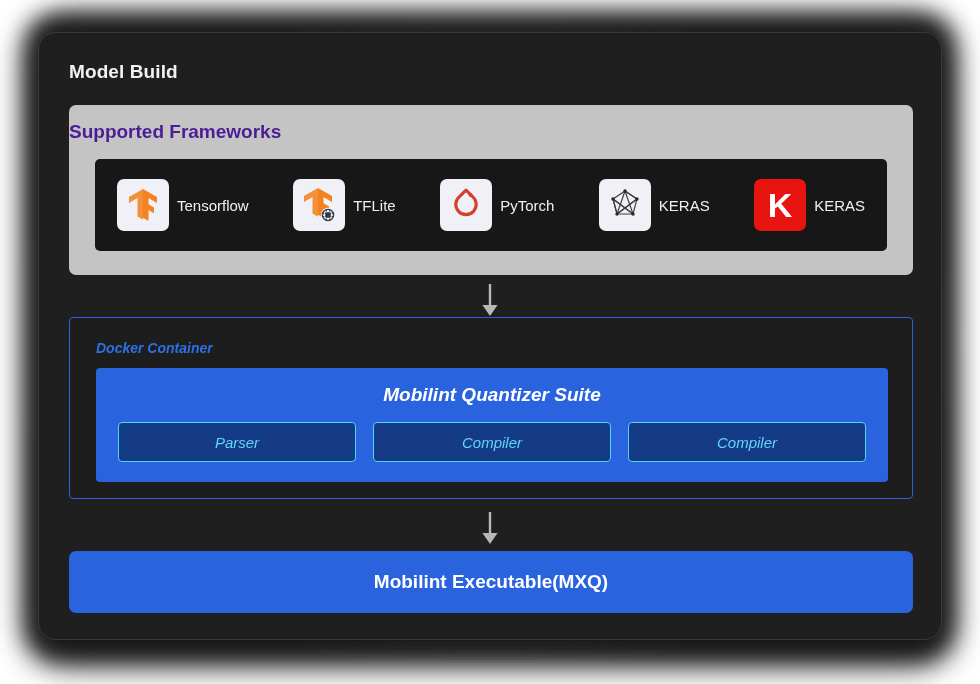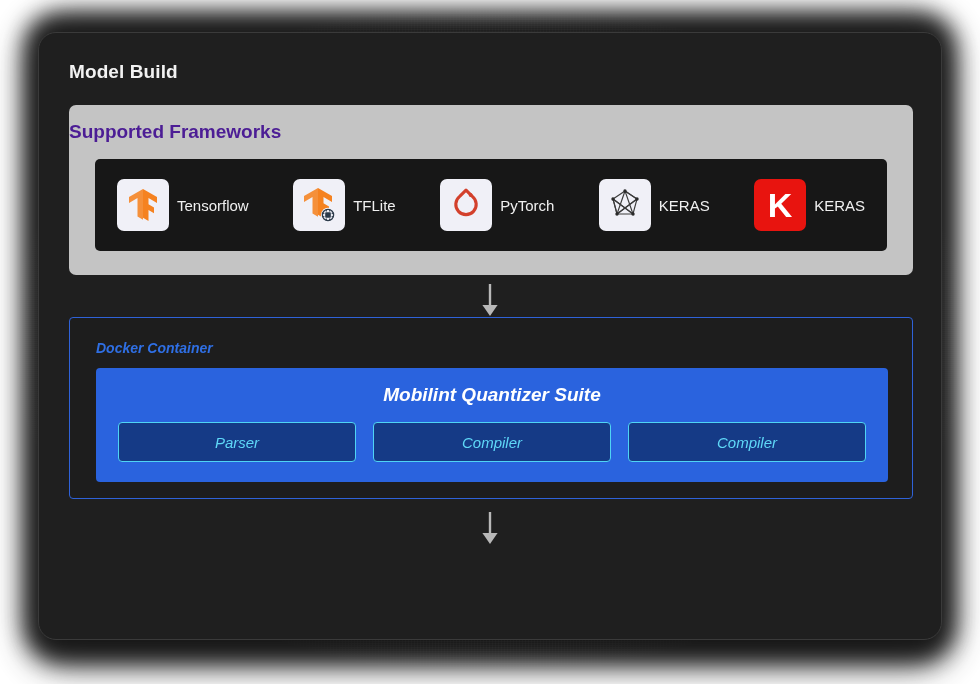--- a/index.html
+++ b/index.html
@@ -353,15 +353,16 @@
       </div>
     </div>
 
     <div class="arrow" style="top: 478px;">
       <svg width="26" height="34" viewBox="0 0 26 34">
         <line x1="13" y1="1" x2="13" y2="26" stroke="#b8b8b8" stroke-width="2.4"></line>
         <polygon points="13,33 5.4,22 20.6,22" fill="#b8b8b8"></polygon>
       </svg>
     </div>
 
+    <div class="exec-bar">Mobilint Executable(MXQ)</div>
 
   </div>
 </div>
 
 </body></html>

